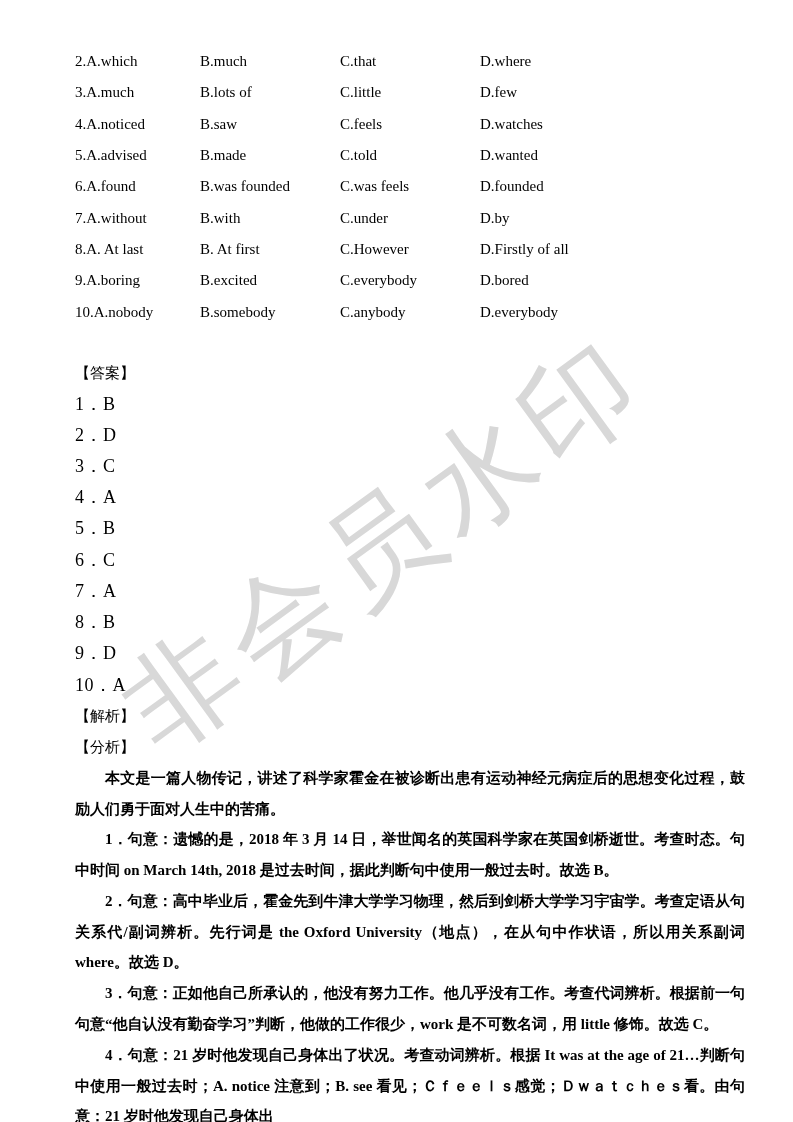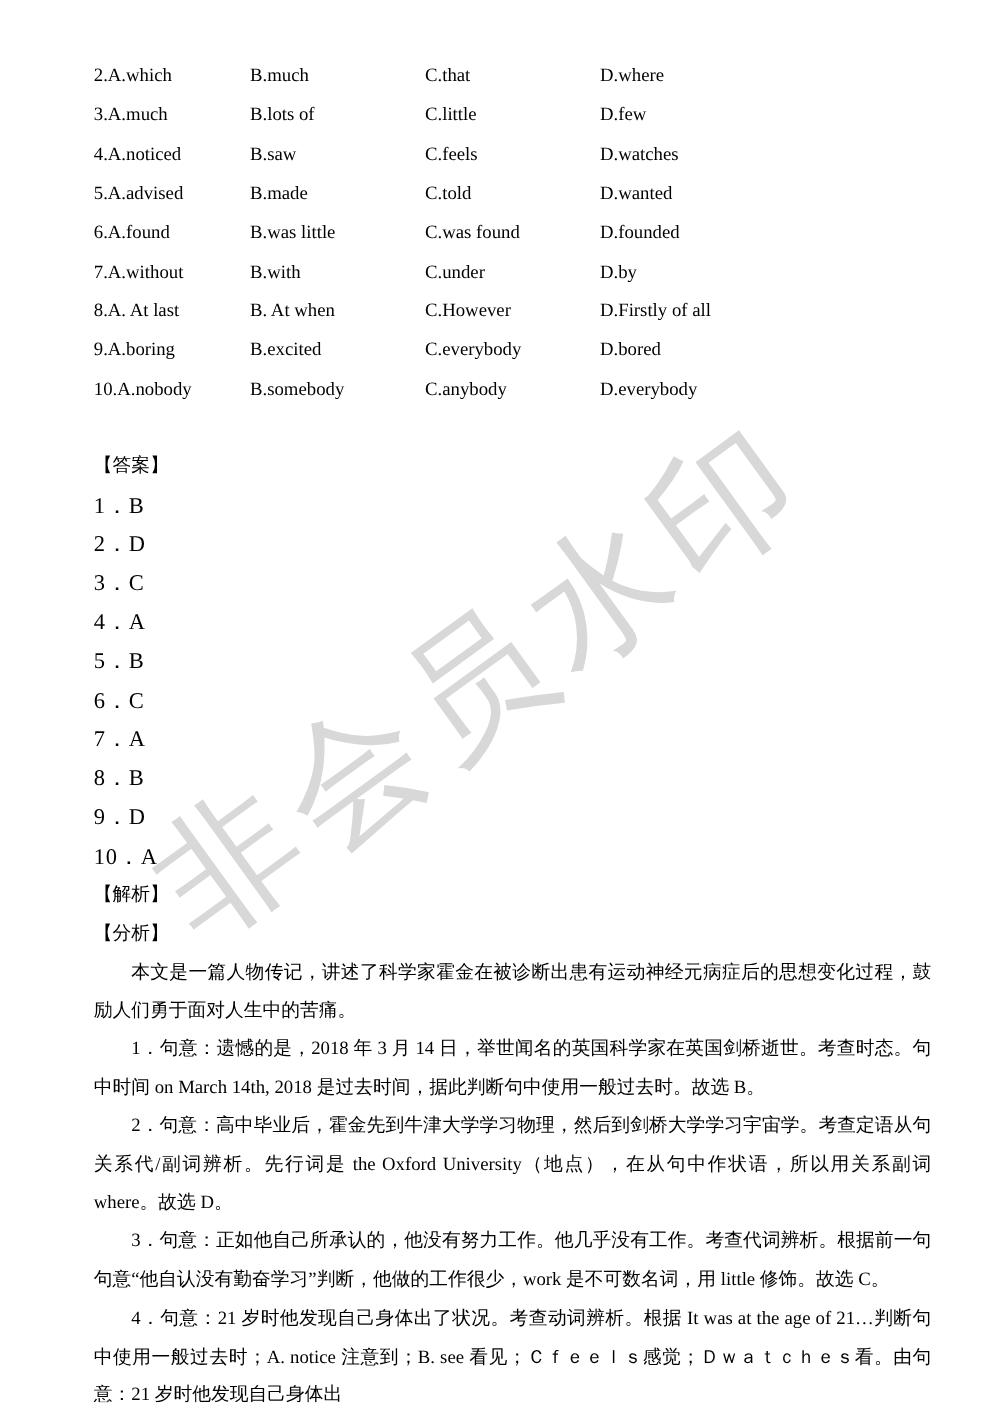--- a/index.html
+++ b/index.html
@@ -62,20 +62,21 @@
     letter-spacing: 0.5px;
   }
   .analysis-header { margin-top: 0; }
   .body-para {
     margin: 0;
     font-size: 15px;
     line-height: 30.8px;
     text-align: justify;
     text-indent: 2em;
     word-break: break-word;
+    font-weight: bold;
   }
 </style>
 </head>
 <body>
 
 <div class="page">
 
   <div class="watermark">非会员水印</div>
 
   <div class="content">
@@ -107,33 +108,33 @@
             <td>D.watches</td>
           </tr>
           <tr>
             <td>5.A.advised</td>
             <td>B.made</td>
             <td>C.told</td>
             <td>D.wanted</td>
           </tr>
           <tr>
             <td>6.A.found</td>
-            <td>B.was little</td>
-            <td>C.was found</td>
+            <td>B.was founded</td>
+            <td>C.was feels</td>
             <td>D.founded</td>
           </tr>
           <tr>
             <td>7.A.without</td>
             <td>B.with</td>
             <td>C.under</td>
             <td>D.by</td>
           </tr>
           <tr>
             <td>8.A. At last</td>
-            <td>B. At when</td>
+            <td>B. At first</td>
             <td>C.However</td>
             <td>D.Firstly of all</td>
           </tr>
           <tr>
             <td>9.A.boring</td>
             <td>B.excited</td>
             <td>C.everybody</td>
             <td>D.bored</td>
           </tr>
           <tr>

